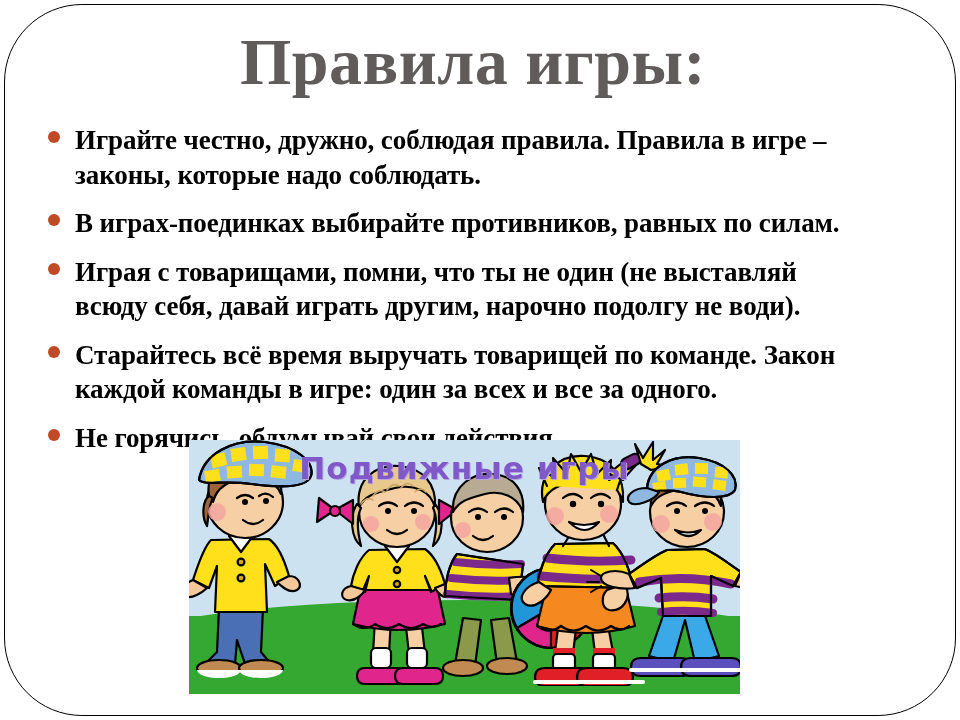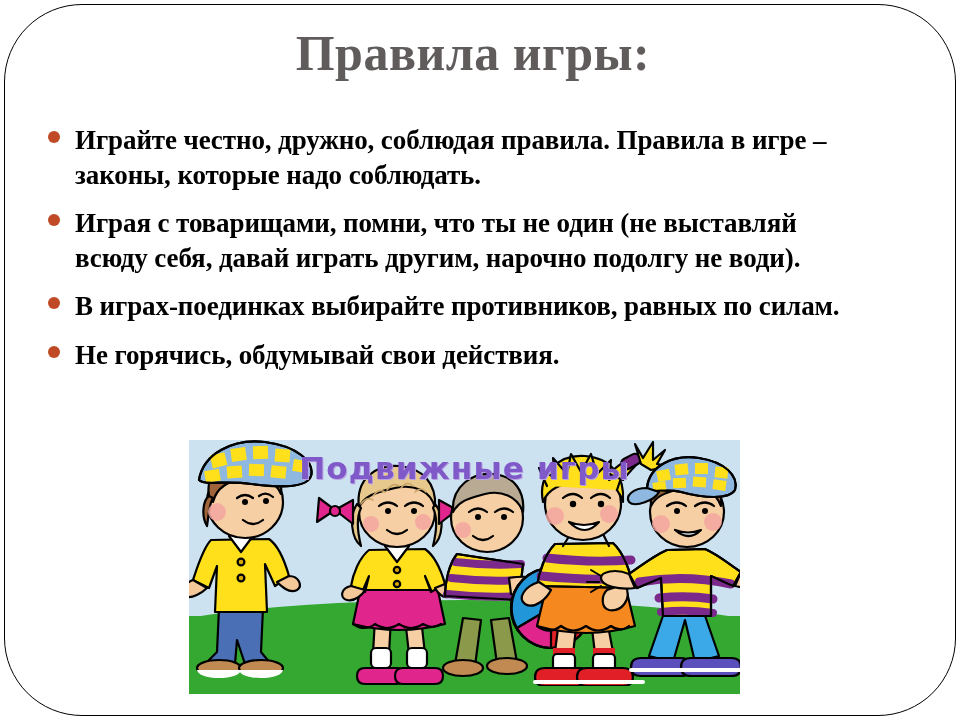--- a/index.html
+++ b/index.html
@@ -21,21 +21,21 @@
   }
 
   #slide-title{
     position:absolute;
     left:0; right:0; top:22px;
     text-align:center;
     padding-right:14px;
     color:#605C5C;
     font-family:"Liberation Serif", serif;
     font-weight:700;
-    font-size:50px;
+    font-size:66px;
     letter-spacing:0.5px;
     line-height:1.05;
     white-space:nowrap;
   }
 
   #rules-list{
     position:absolute;
     left:36px;
     top:118px;
     width:824px;
@@ -106,25 +106,29 @@
 
   <div id="slide-title">Правила игры:</div>
 
   <ul id="rules-list">
     <li class="rule-item">
       <span class="bullet-dot"></span>
       <span>Играйте честно, дружно, соблюдая правила. Правила в игре – законы, которые надо соблюдать.</span>
     </li>
     <li class="rule-item">
       <span class="bullet-dot"></span>
+      <span>В играх-поединках выбирайте противников, равных по силам.</span>
+    </li>
+    <li class="rule-item">
+      <span class="bullet-dot"></span>
       <span>Играя с товарищами, помни, что ты не один (не выставляй всюду себя, давай играть другим, нарочно подолгу не води).</span>
     </li>
     <li class="rule-item">
       <span class="bullet-dot"></span>
-      <span>В играх-поединках выбирайте противников, равных по силам.</span>
+      <span>Старайтесь всё время выручать товарищей по команде. Закон каждой команды в игре: один за всех и все за одного.</span>
     </li>
     <li class="rule-item">
       <span class="bullet-dot"></span>
       <span>Не горячись, обдумывай свои действия.</span>
     </li>
   </ul>
 
   <div id="illustration">
     <div id="illus-sky"></div>
     <div id="illus-grass"></div>

